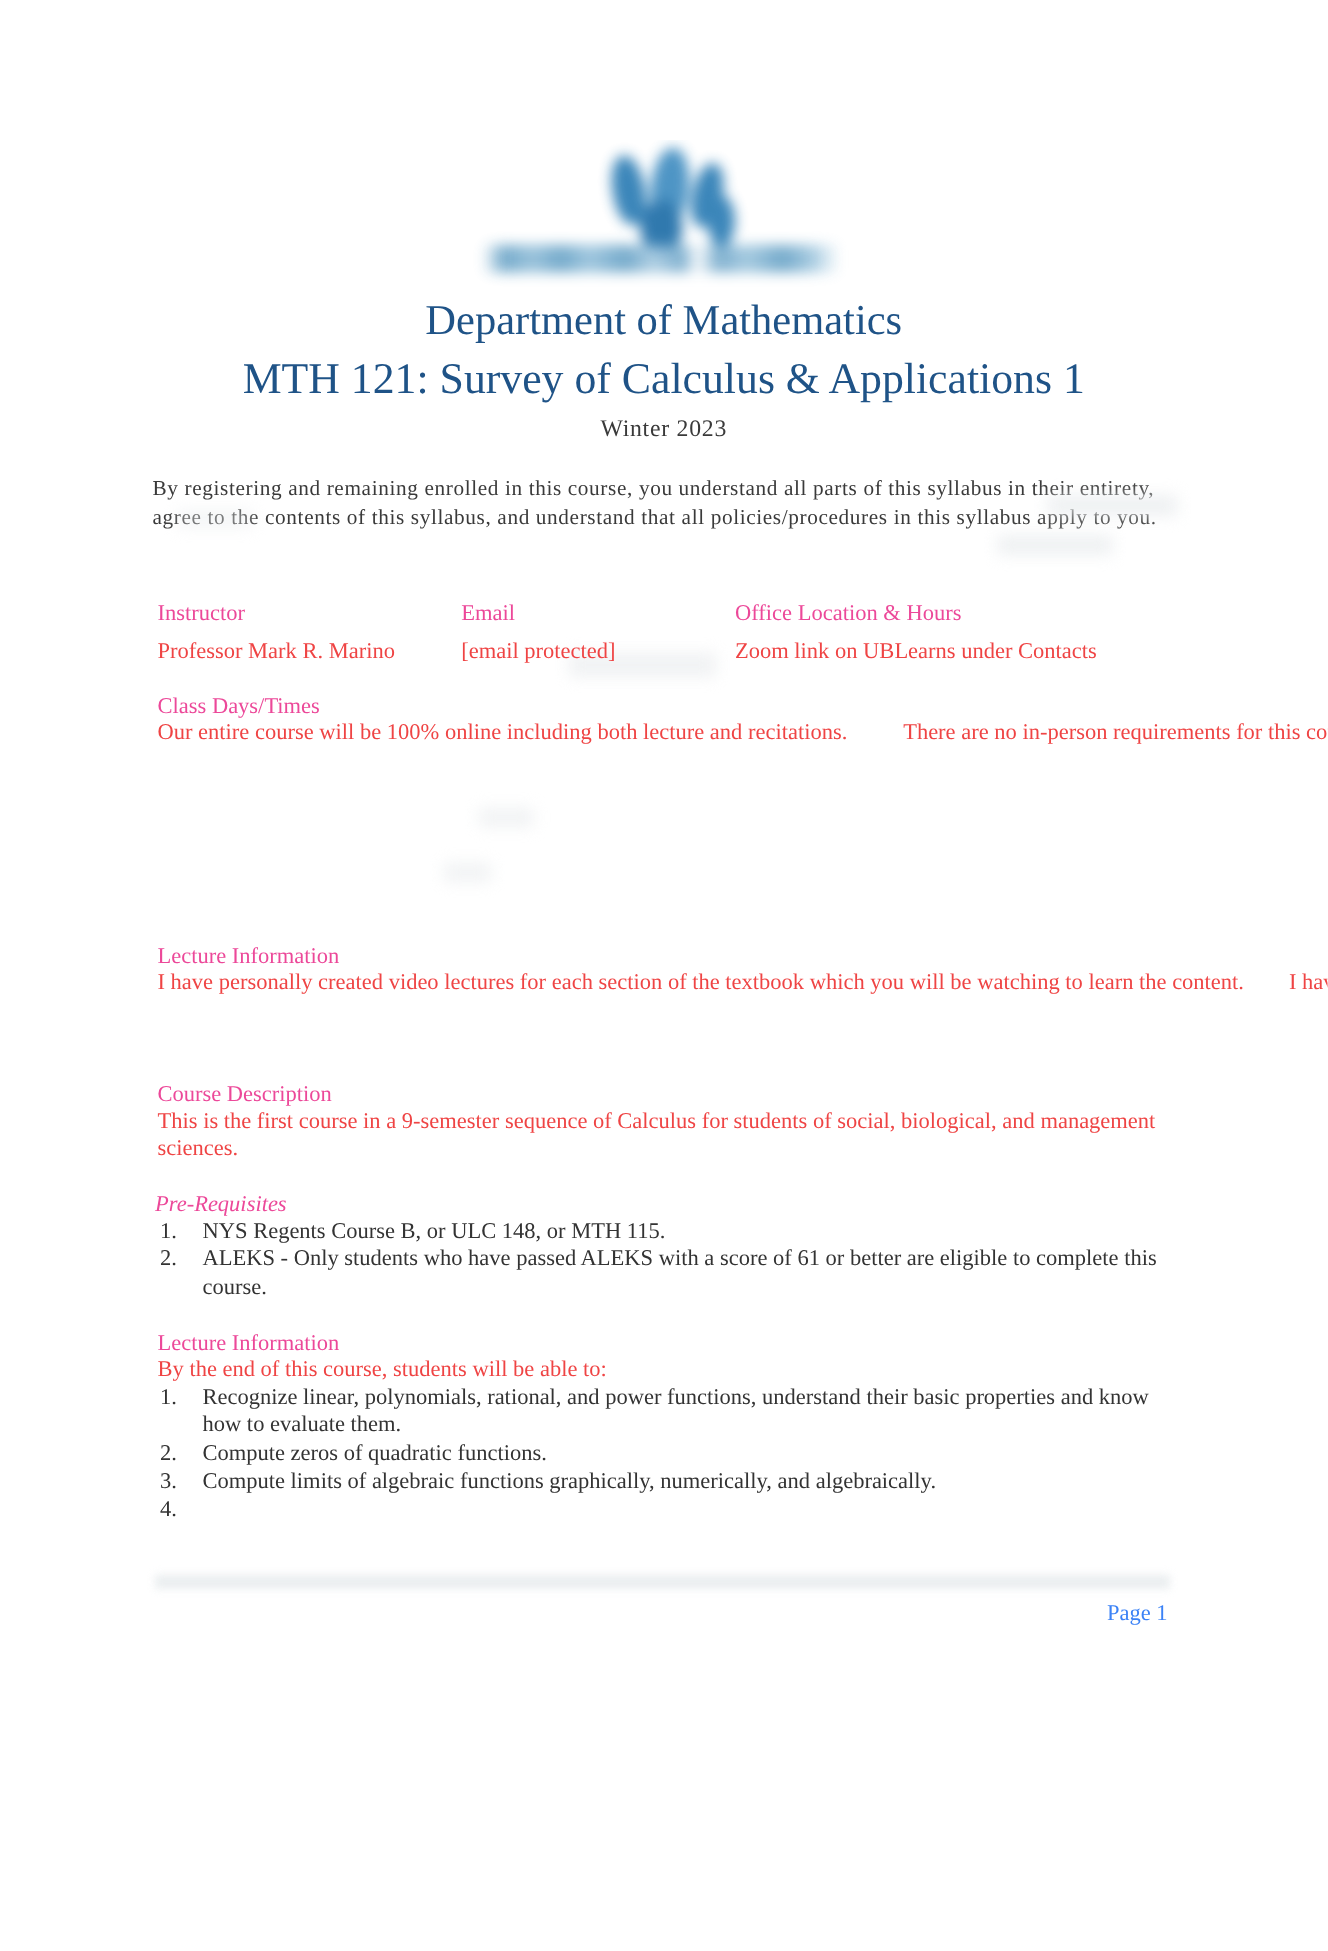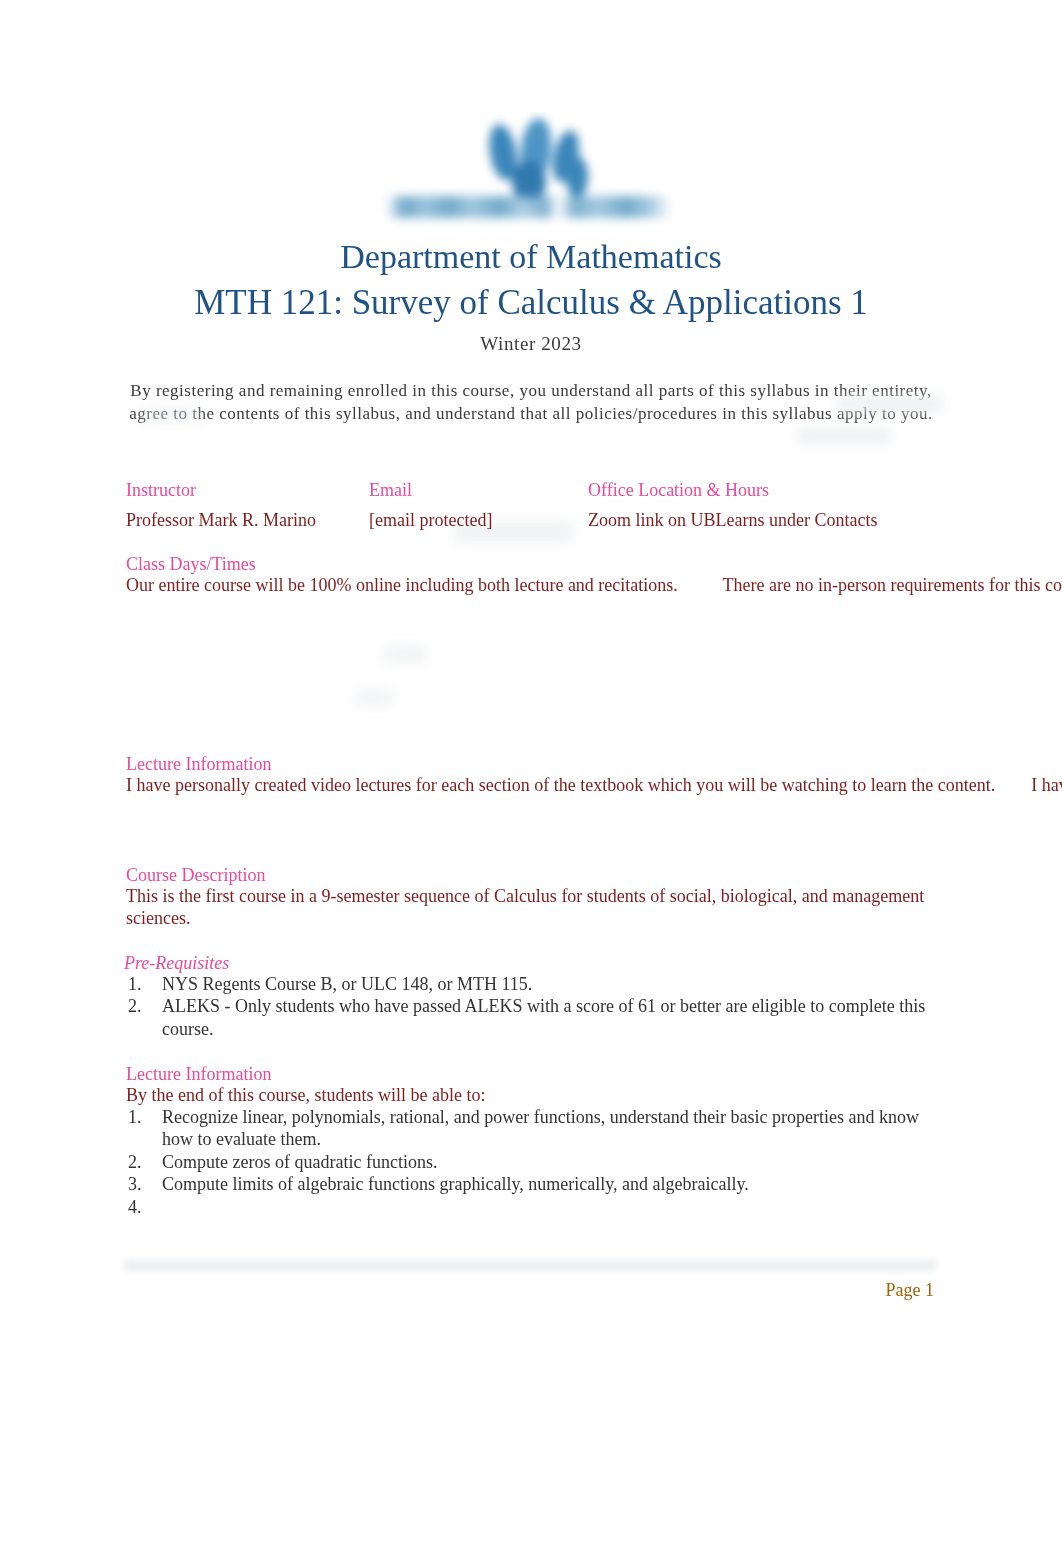--- a/index.html
+++ b/index.html
@@ -100,21 +100,21 @@
     color: #3a3a3a;
     letter-spacing: 0.6px;
   }
   .sub-term   { top: 331px; }
   .sub-credit { top: 356px; }
 
   .agreement {
     position: absolute;
     left: 122px; top: 380px;
     width: 818px;
-    text-align: center;
+    text-align: left;
     font-size: 17px;
     line-height: 22.5px;
     color: #3a3a3a;
     letter-spacing: 0.5px;
   }
 
   
   .smudge {
     position: absolute;
     background: #e9ecee;
@@ -134,21 +134,21 @@
     position: absolute;
     font-size: 18px;
     line-height: 24px;
     color: #ec4899;
     white-space: nowrap;
   }
   .body-text {
     position: absolute;
     font-size: 18px;
     line-height: 22.4px;
-    color: #7f1d1d;
+    color: #ef4444;
     width: 818px;
   }
 
   
   .col-head-1 { left: 126px; top: 478px; }
   .col-head-2 { left: 369px; top: 478px; }
   .col-head-3 { left: 588px; top: 478px; }
   .col-val-1  { left: 126px; top: 509px; width: 240px; }
   .col-val-2  { left: 369px; top: 509px; width: 215px; }
   .col-val-3  { left: 588px; top: 509px; width: 352px; }
@@ -201,21 +201,21 @@
     opacity: 0.9;
   }
   .page-num {
     position: absolute;
     left: 122px;
     top: 1279px;
     width: 812px;
     text-align: right;
     font-size: 18px;
     line-height: 22px;
-    color: #a16207;
+    color: #3b82f6;
   }
 
   .gapspace { white-space: pre; }
 </style>
 </head>
 <body>
 
 <div class="page">
 
   <div class="logo-wrap">

